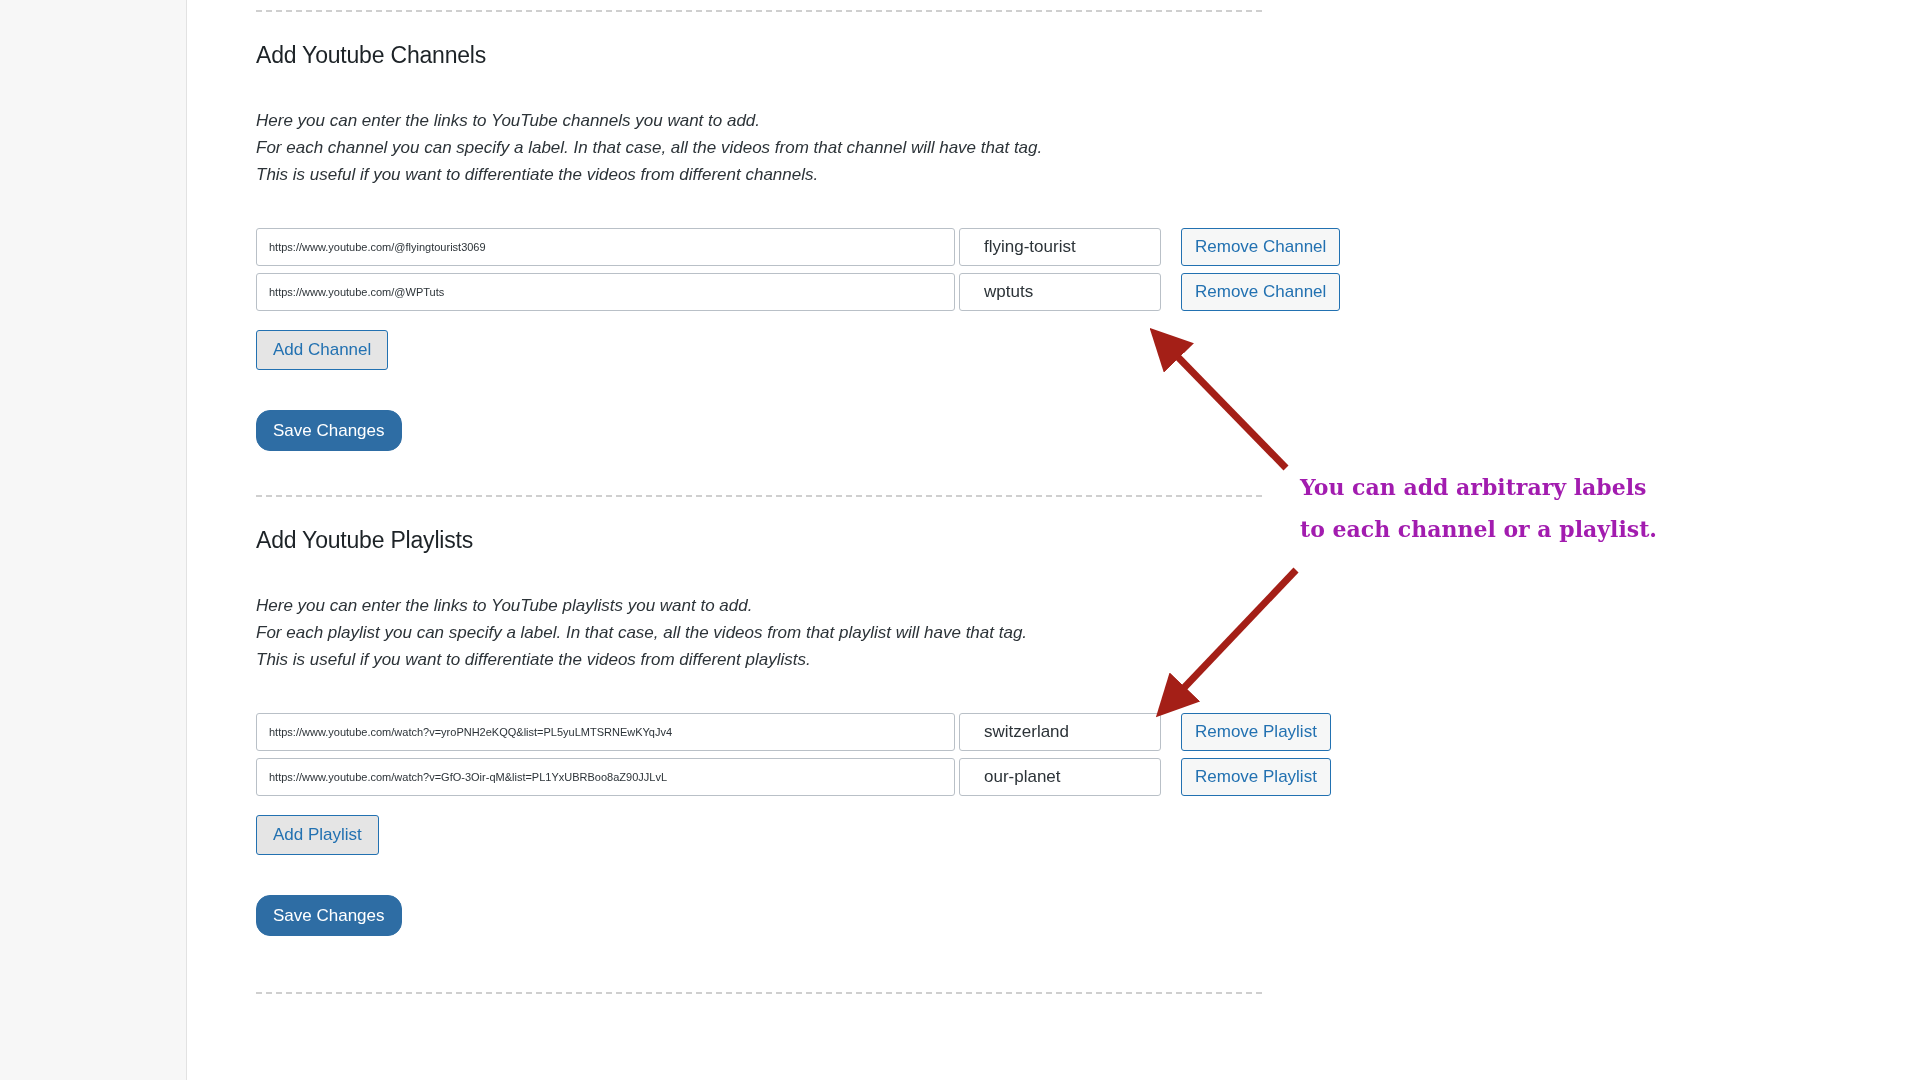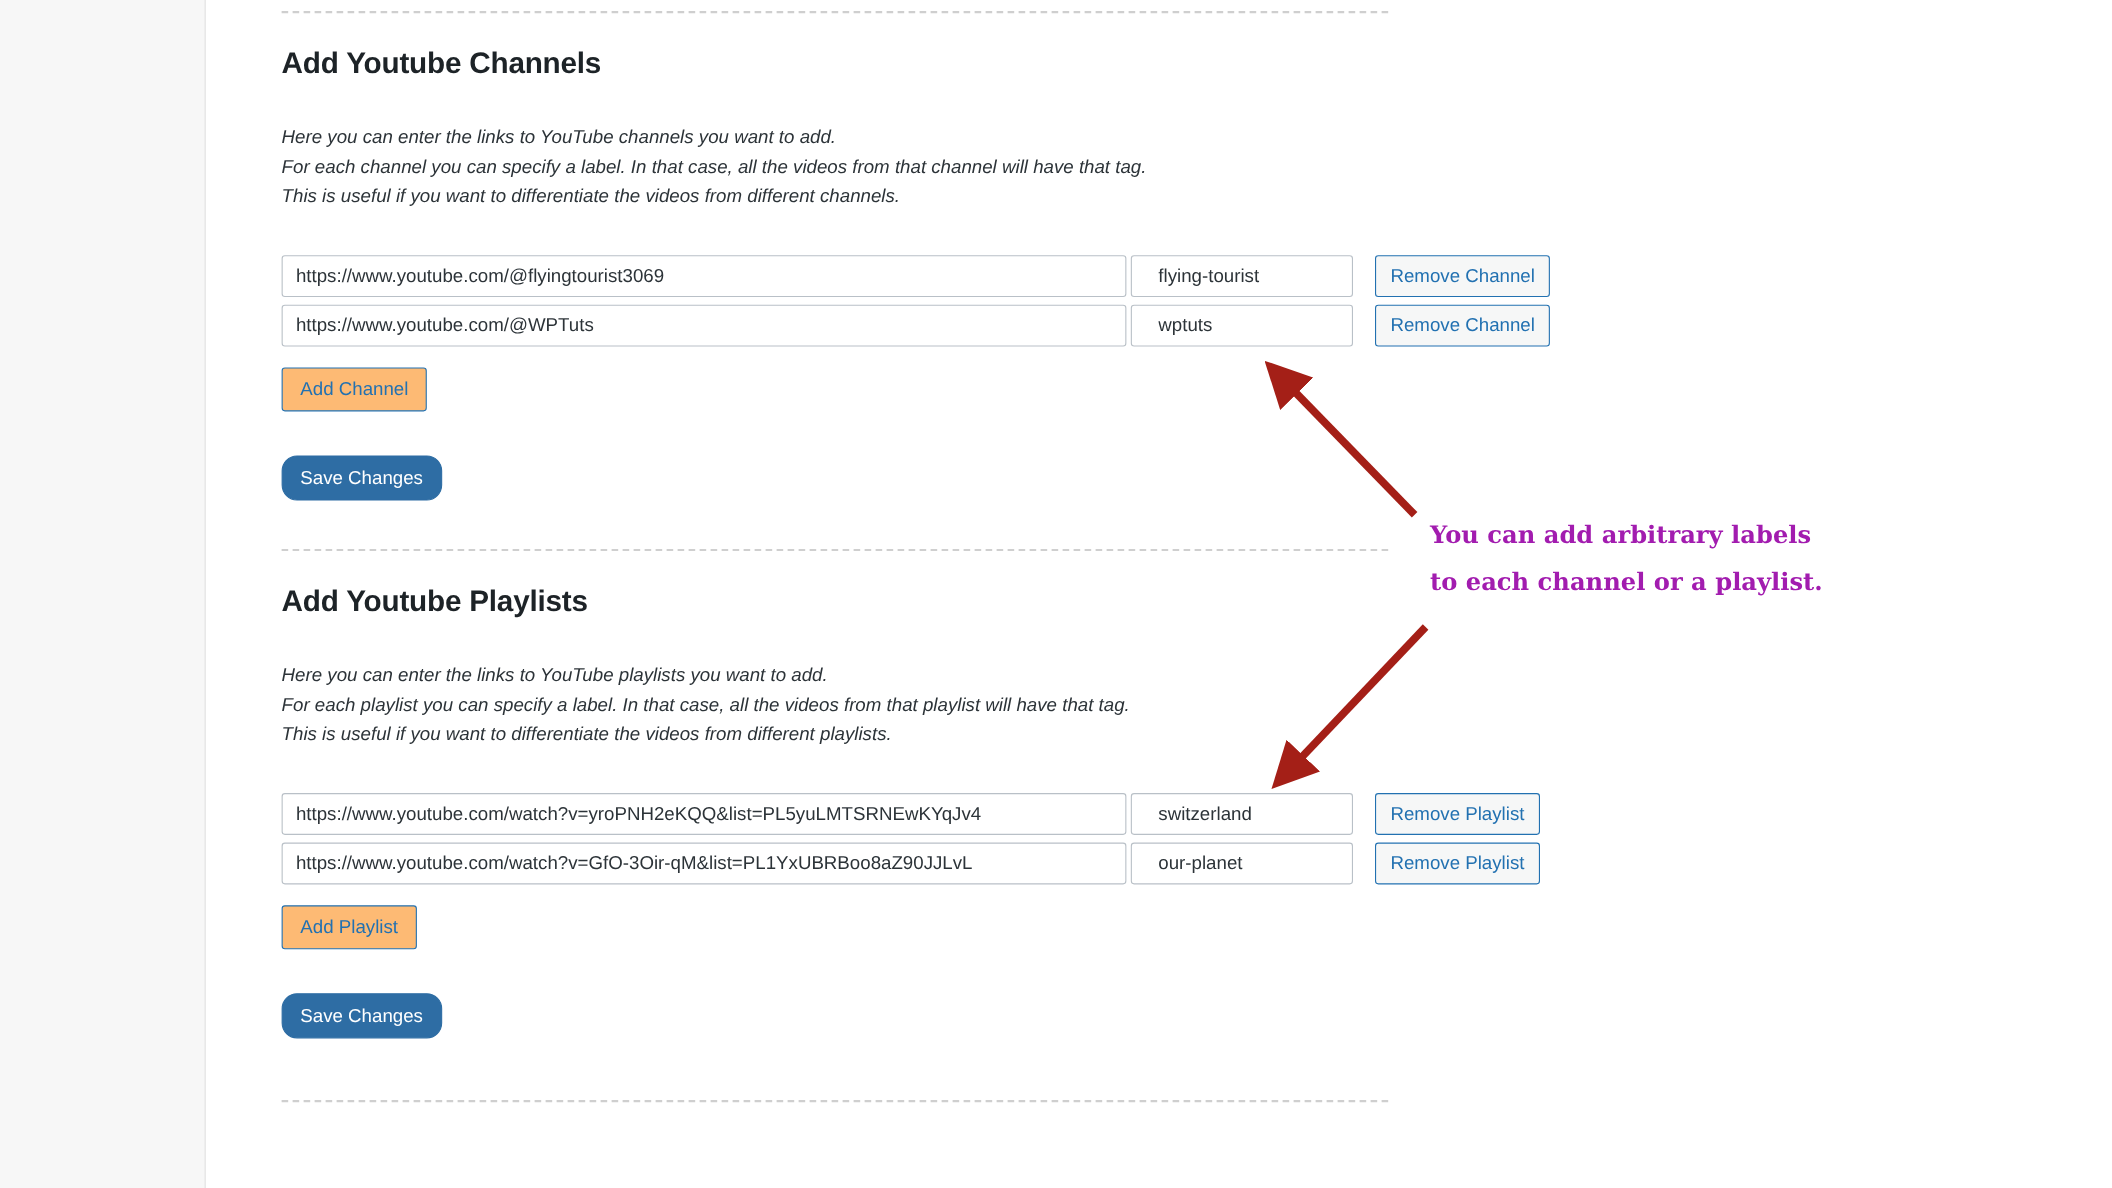--- a/index.html
+++ b/index.html
@@ -37,22 +37,22 @@
     height: 1080px;
   }
   .divider {
     width: 1006px;
     height: 0;
     border-top: 2px dashed #cfcfcf;
     margin: 0;
   }
   .divider.top { margin-top: 10px; }
   .section-title {
-    font-size: 27px;
-    font-weight: bold;
+    font-size: 23px;
+    font-weight: normal;
     color: #1d2327;
     margin: 30px 0 0 0;
     letter-spacing: -0.2px;
   }
   .desc {
     font-size: 17px;
     color: #2c3338;
     line-height: 27px;
     margin-top: 38px;
     font-style: italic;
@@ -61,24 +61,24 @@
 
   .rows {
     margin-top: 40px;
   }
   .row {
     display: flex;
     align-items: center;
     margin-bottom: 7px;
   }
   input.url-field {
-    width: 768px;
+    width: 699px;
     height: 38px;
     box-sizing: border-box;
-    font-size: 17px;
+    font-size: 11px;
     font-family: "Liberation Sans", sans-serif;
     color: #2c3338;
     padding: 4px 12px;
     border: 1px solid #b9c0c7;
     border-radius: 3px;
     background: #fff;
     outline: none;
   }
   input.label-field {
     width: 202px;
@@ -109,21 +109,21 @@
     line-height: 36px;
   }
   .btn-add {
     margin-top: 12px;
     height: 40px;
     box-sizing: border-box;
     padding: 0 16px;
     font-size: 17px;
     font-family: "Liberation Sans", sans-serif;
     color: #2271b1;
-    background: #fdba74;
+    background: #e5e5e5;
     border: 1px solid #2271b1;
     border-radius: 3px;
     cursor: pointer;
   }
   .btn-primary {
     margin-top: 40px;
     height: 41px;
     box-sizing: border-box;
     padding: 0 16px;
     font-size: 17px;

